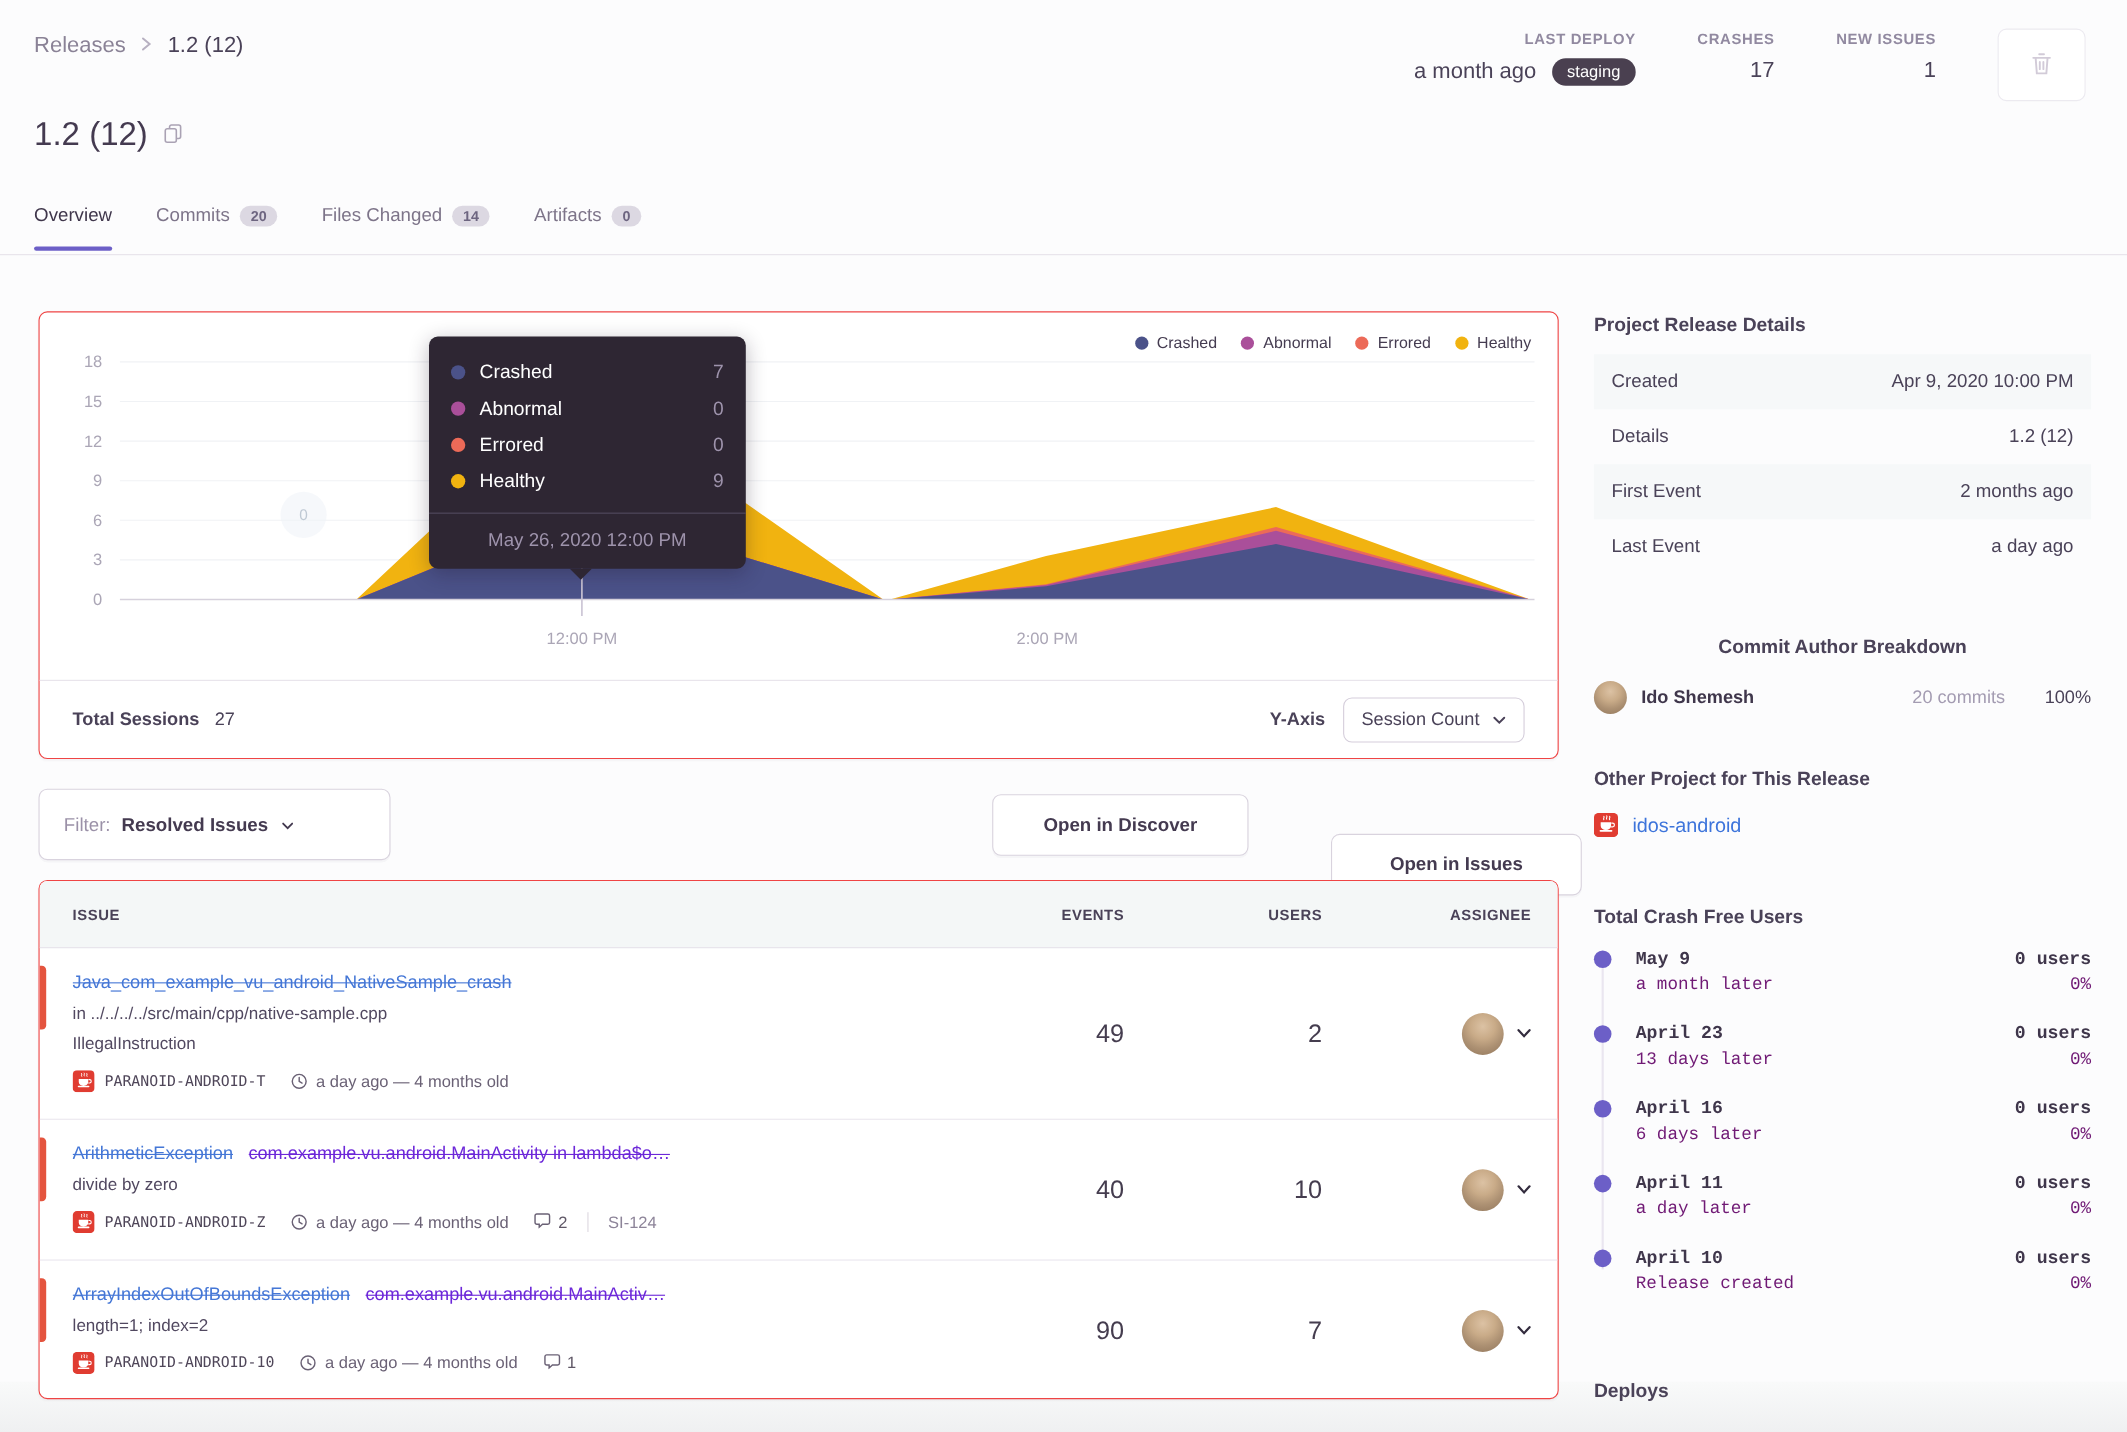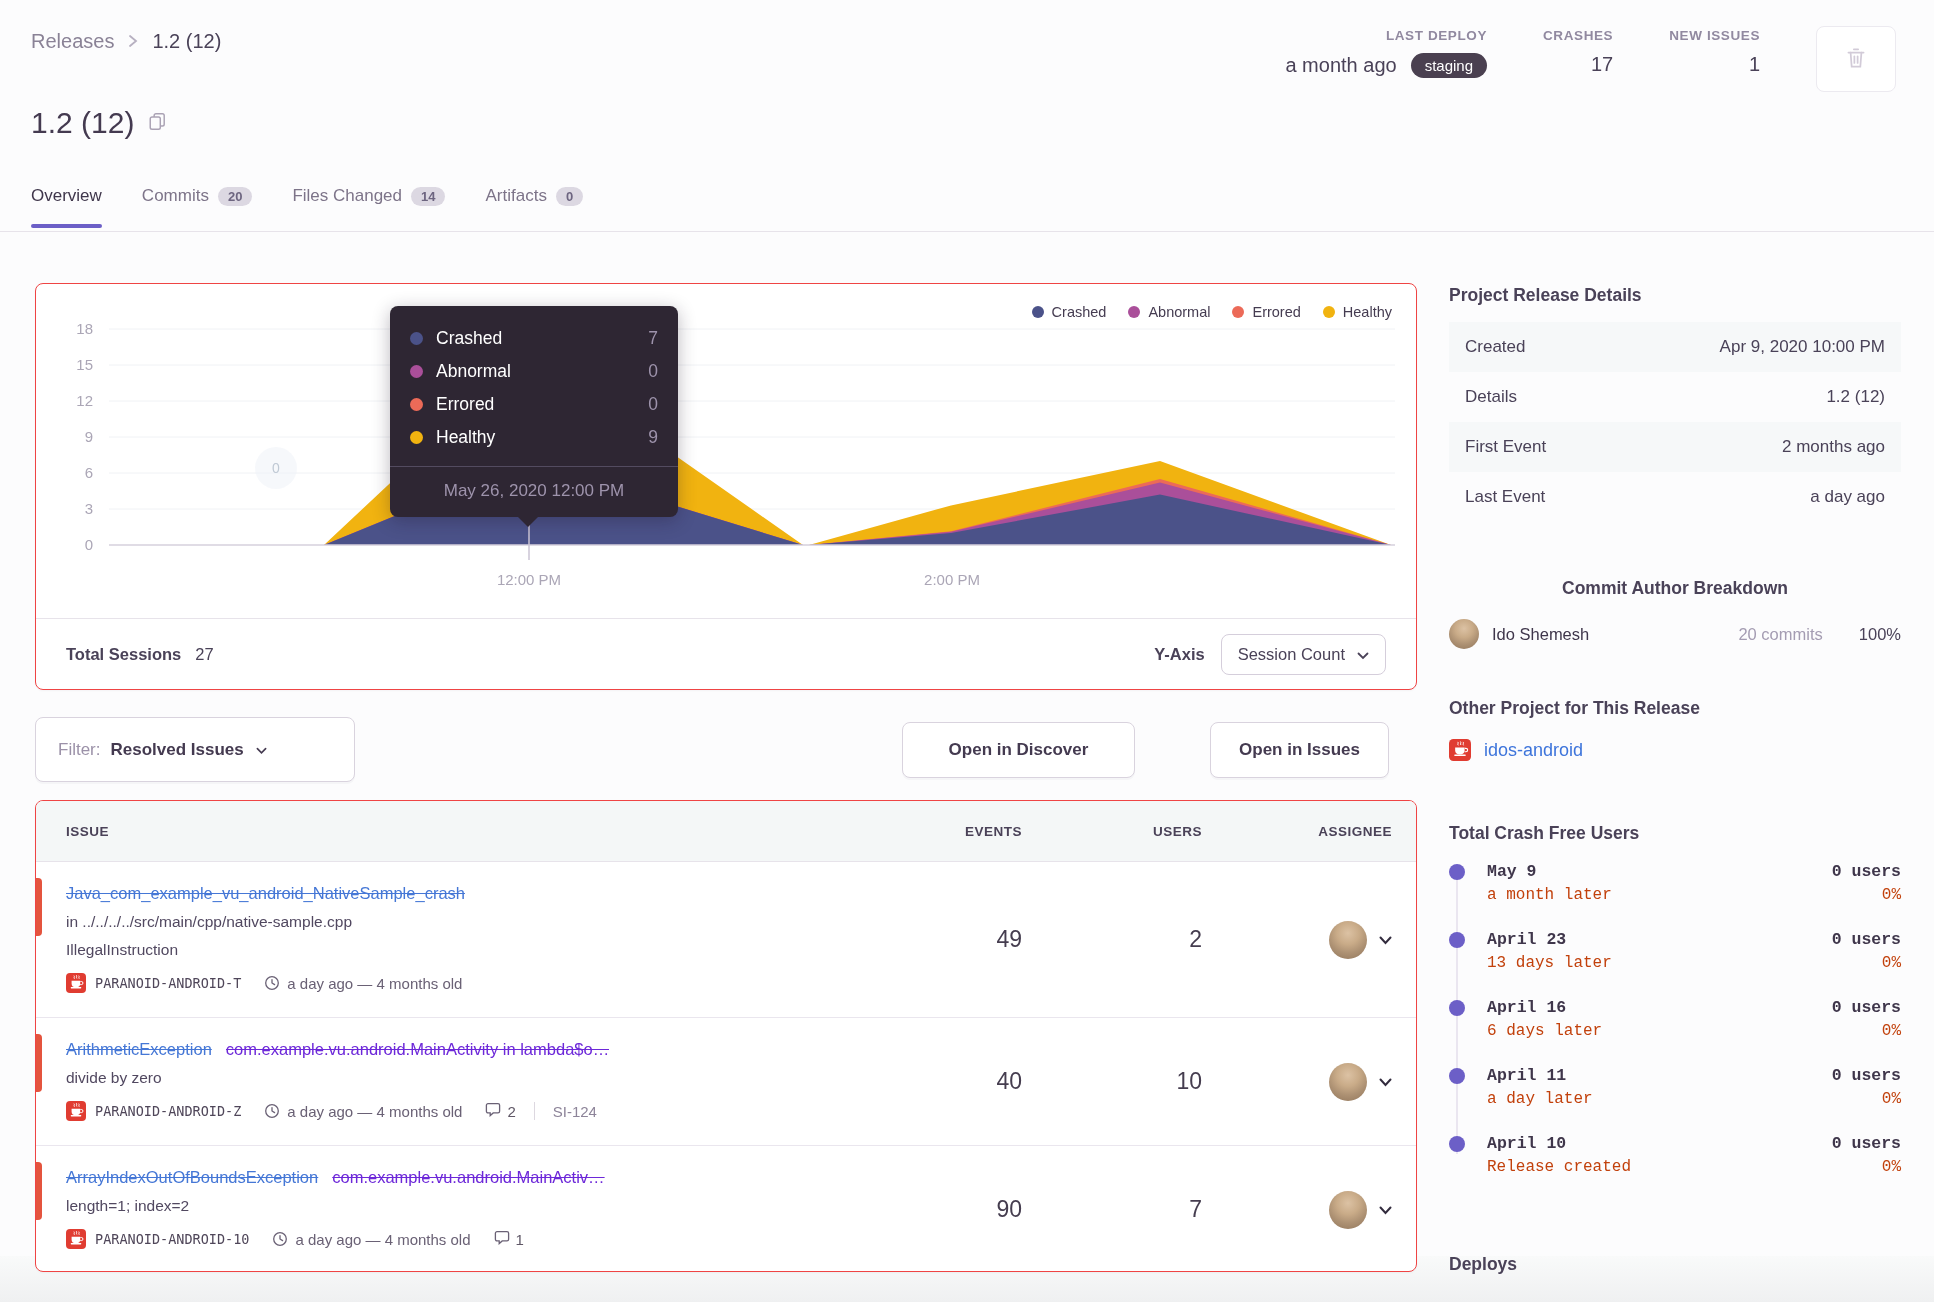--- a/index.html
+++ b/index.html
@@ -58,21 +58,21 @@
   
   .filter-btn{position:absolute;left:35px;top:717px;width:320px;height:65px;box-sizing:border-box;
               display:flex;align-items:center;gap:10px;padding:0 22px;font-size:17px;background:#fff;
               border:1px solid #d9d3de;border-radius:8px;box-shadow:0 2px 0 rgba(40,30,60,.03);cursor:pointer;}
   .filter-label{color:#9b91a8;}
   .filter-value{color:#443a50;font-weight:bold;}
   .action-btn{position:absolute;height:56px;background:#fff;border:1px solid #d9d3de;border-radius:8px;
               font-size:17px;font-weight:bold;color:#443a50;display:flex;align-items:center;justify-content:center;
               box-shadow:0 2px 0 rgba(40,30,60,.03);cursor:pointer;font-family:inherit;}
   #discover-btn{left:902px;top:722px;width:233px;}
-  #open-issues-btn{left:1210px;top:722px;width:179px;}
+  #open-issues-btn{left:1210px;top:758px;width:228px;}
 
   
   #issues-card{left:35px;top:800px;width:1380px;height:470px;overflow:hidden;}
   .table-grid{display:grid;grid-template-columns:minmax(0,1fr) 150px 180px 190px;
               padding-left:30px;padding-right:24px;align-items:center;}
   .thead{height:60px;background:#f4f7f7;border-bottom:1px solid #e7e3ea;font-size:13.5px;font-weight:bold;
          letter-spacing:.5px;color:#4a4258;}
   .th-right{text-align:right;}
   .issue-row{position:relative;border-bottom:1px solid #eae6ee;}
   .issue-cell{padding:22px 0 24px;min-width:0;}
@@ -95,35 +95,35 @@
   
   .sidebar{position:absolute;left:1449px;top:285px;width:452px;z-index:2;}
   .sb-heading{font-size:17.5px;font-weight:bold;color:#4a4258;margin:0;}
   .kv-rows{margin-top:16px;}
   .kv-row{display:flex;justify-content:space-between;align-items:center;height:50px;padding:0 16px;
           font-size:17px;color:#4a4258;}
   .kv-row.alt{background:#f6f8f9;}
   .mt-cab{margin-top:56px;text-align:center;}
   .author-row{margin-top:20px;display:flex;align-items:center;font-size:16.5px;}
   .author-row .avatar{width:30px;height:30px;margin-right:13px;}
-  .author-name{font-weight:normal;color:#3f364b;flex:1;}
+  .author-name{font-weight:bold;color:#3f364b;flex:1;}
   .author-commits{color:#a49cb2;margin-right:36px;}
   .author-pct{color:#4a4258;}
   .mt-op{margin-top:49px;}
   .project-row{margin-top:20px;display:flex;align-items:center;gap:13px;font-size:18px;}
   .project-link{color:#3d74db;cursor:pointer;}
   .mt-cfu{margin-top:62px;}
   .timeline{position:relative;margin-top:18px;}
   .timeline-line{position:absolute;left:7px;top:10px;width:2px;height:282px;background:#eae6f0;}
   .tl-entry{position:relative;padding-left:38px;height:68px;box-sizing:border-box;font-family:Liberation Mono, monospace;}
   .tl-dot{position:absolute;left:0;top:2px;width:16px;height:16px;border-radius:50%;background:#6c5fc7;}
   .tl-head{display:flex;justify-content:space-between;font-size:16.5px;}
   .tl-date{font-weight:bold;color:#3f364b;}
   .tl-users{font-weight:bold;color:#3f364b;}
-  .tl-sub{display:flex;justify-content:space-between;font-size:16px;color:#c2410c;margin-top:5px;}
+  .tl-sub{display:flex;justify-content:space-between;font-size:16px;color:#701a75;margin-top:5px;}
   .deploys-heading{margin-top:52px;}
 
   .bottom-band{position:absolute;left:0;top:1256px;width:100%;height:46px;
                background:linear-gradient(180deg,#f9fafa,#eff0f1);z-index:0;}
   .java-ic{flex:none;display:flex;}
 </style>
 </head>
 <body>
 
 <div class="page">

